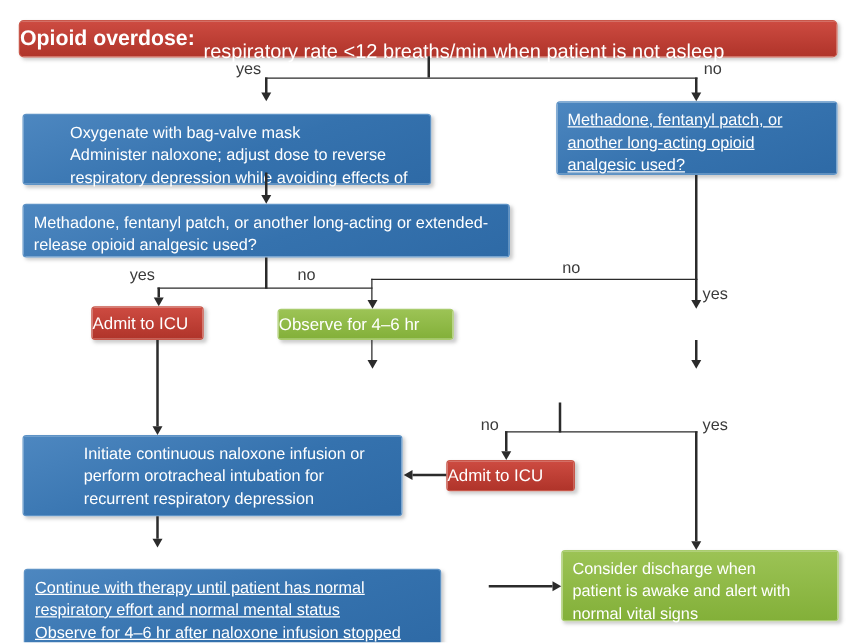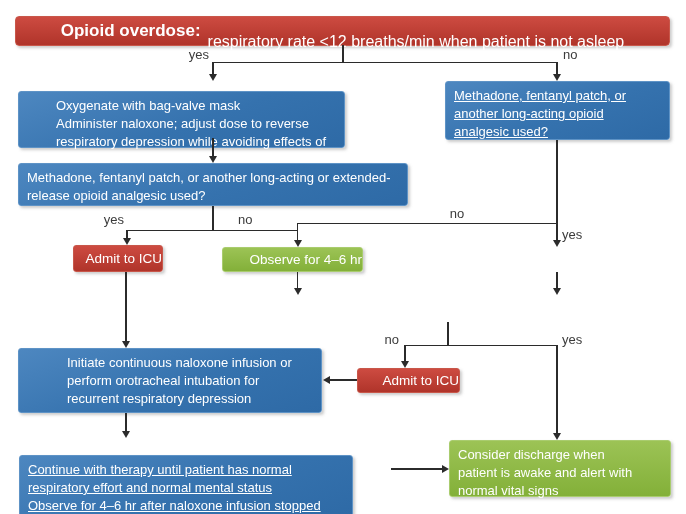--- a/index.html
+++ b/index.html
@@ -8,25 +8,25 @@
   .box{position:absolute;color:#ffffff;border-radius:3px;
        box-shadow:2px 2px 3px rgba(110,110,110,0.35);box-sizing:border-box;}
   .box .txt{white-space:pre-line;}
   .blue{background:linear-gradient(160deg,#4d87c0 0%,#3572ae 55%,#2e6aa6 100%);
         border:1px solid #5e93c6;}
   .green{background:linear-gradient(180deg,#9cc355 0%,#83b039 100%);
          border:1px solid #a9cc6e;}
   .red{background:linear-gradient(180deg,#cd4b41 0%,#b0342a 100%);
        border:1px solid #c8574a;}
   .pad{padding:5px 8px;font-size:13px;line-height:1.38;}
-  .center{display:flex;align-items:center;justify-content:flex-end;text-align:center;}
+  .center{display:flex;align-items:center;justify-content:flex-start;text-align:center;}
   .small{font-size:13.5px;}
   .nowrap{white-space:nowrap;}
   .banner{left:15px;top:16px;width:655px;height:30px;border-radius:4px;
-          display:flex;align-items:center;justify-content:center;gap:7px;}
+          display:flex;align-items:center;justify-content:flex-start;gap:7px;}
   .banner .t1{font-weight:bold;font-size:17px;}
   .banner .t2{font-size:16px;margin-top:22px;}
   .hline,.vline{position:absolute;background:#2b2b2b;}
   .hline{height:1.5px;}
   .vline{width:1.5px;}
   .arrd,.arrl,.arrr{position:absolute;width:0;height:0;}
   .arrd{border-left:4px solid transparent;border-right:4px solid transparent;
         border-top:7px solid #2b2b2b;}
   .arrl{border-top:4px solid transparent;border-bottom:4px solid transparent;
         border-right:7px solid #2b2b2b;}

